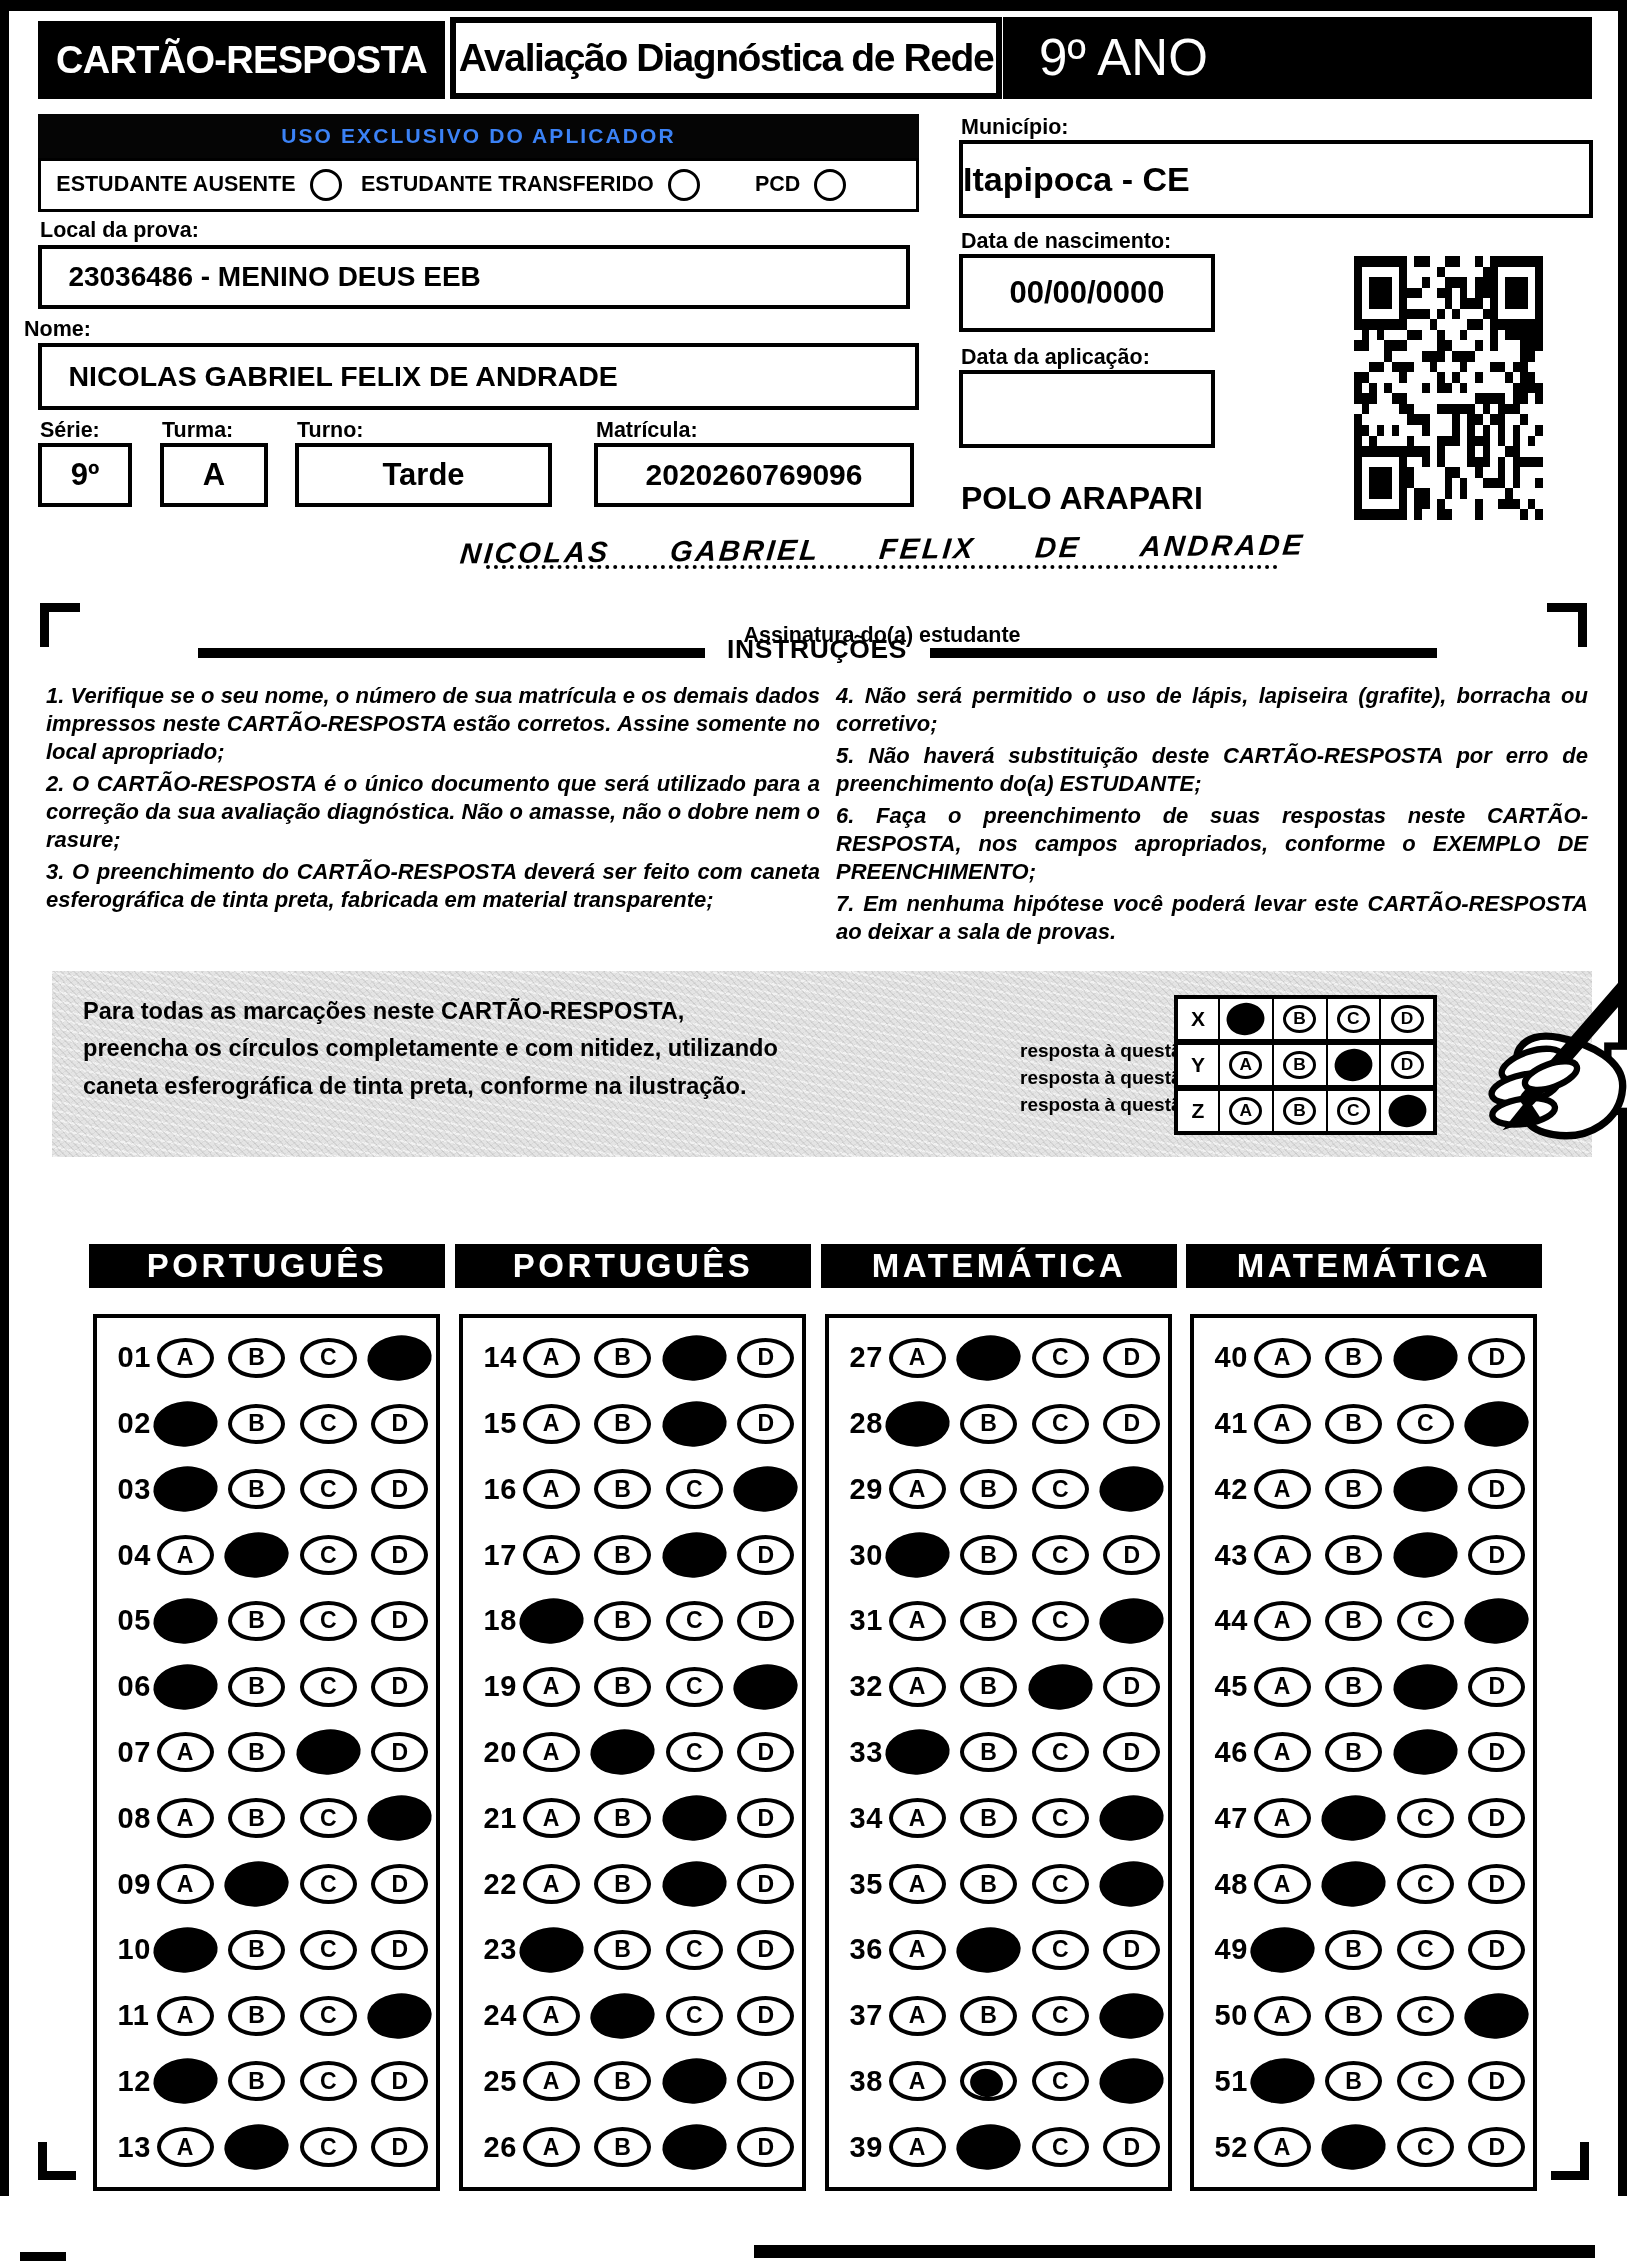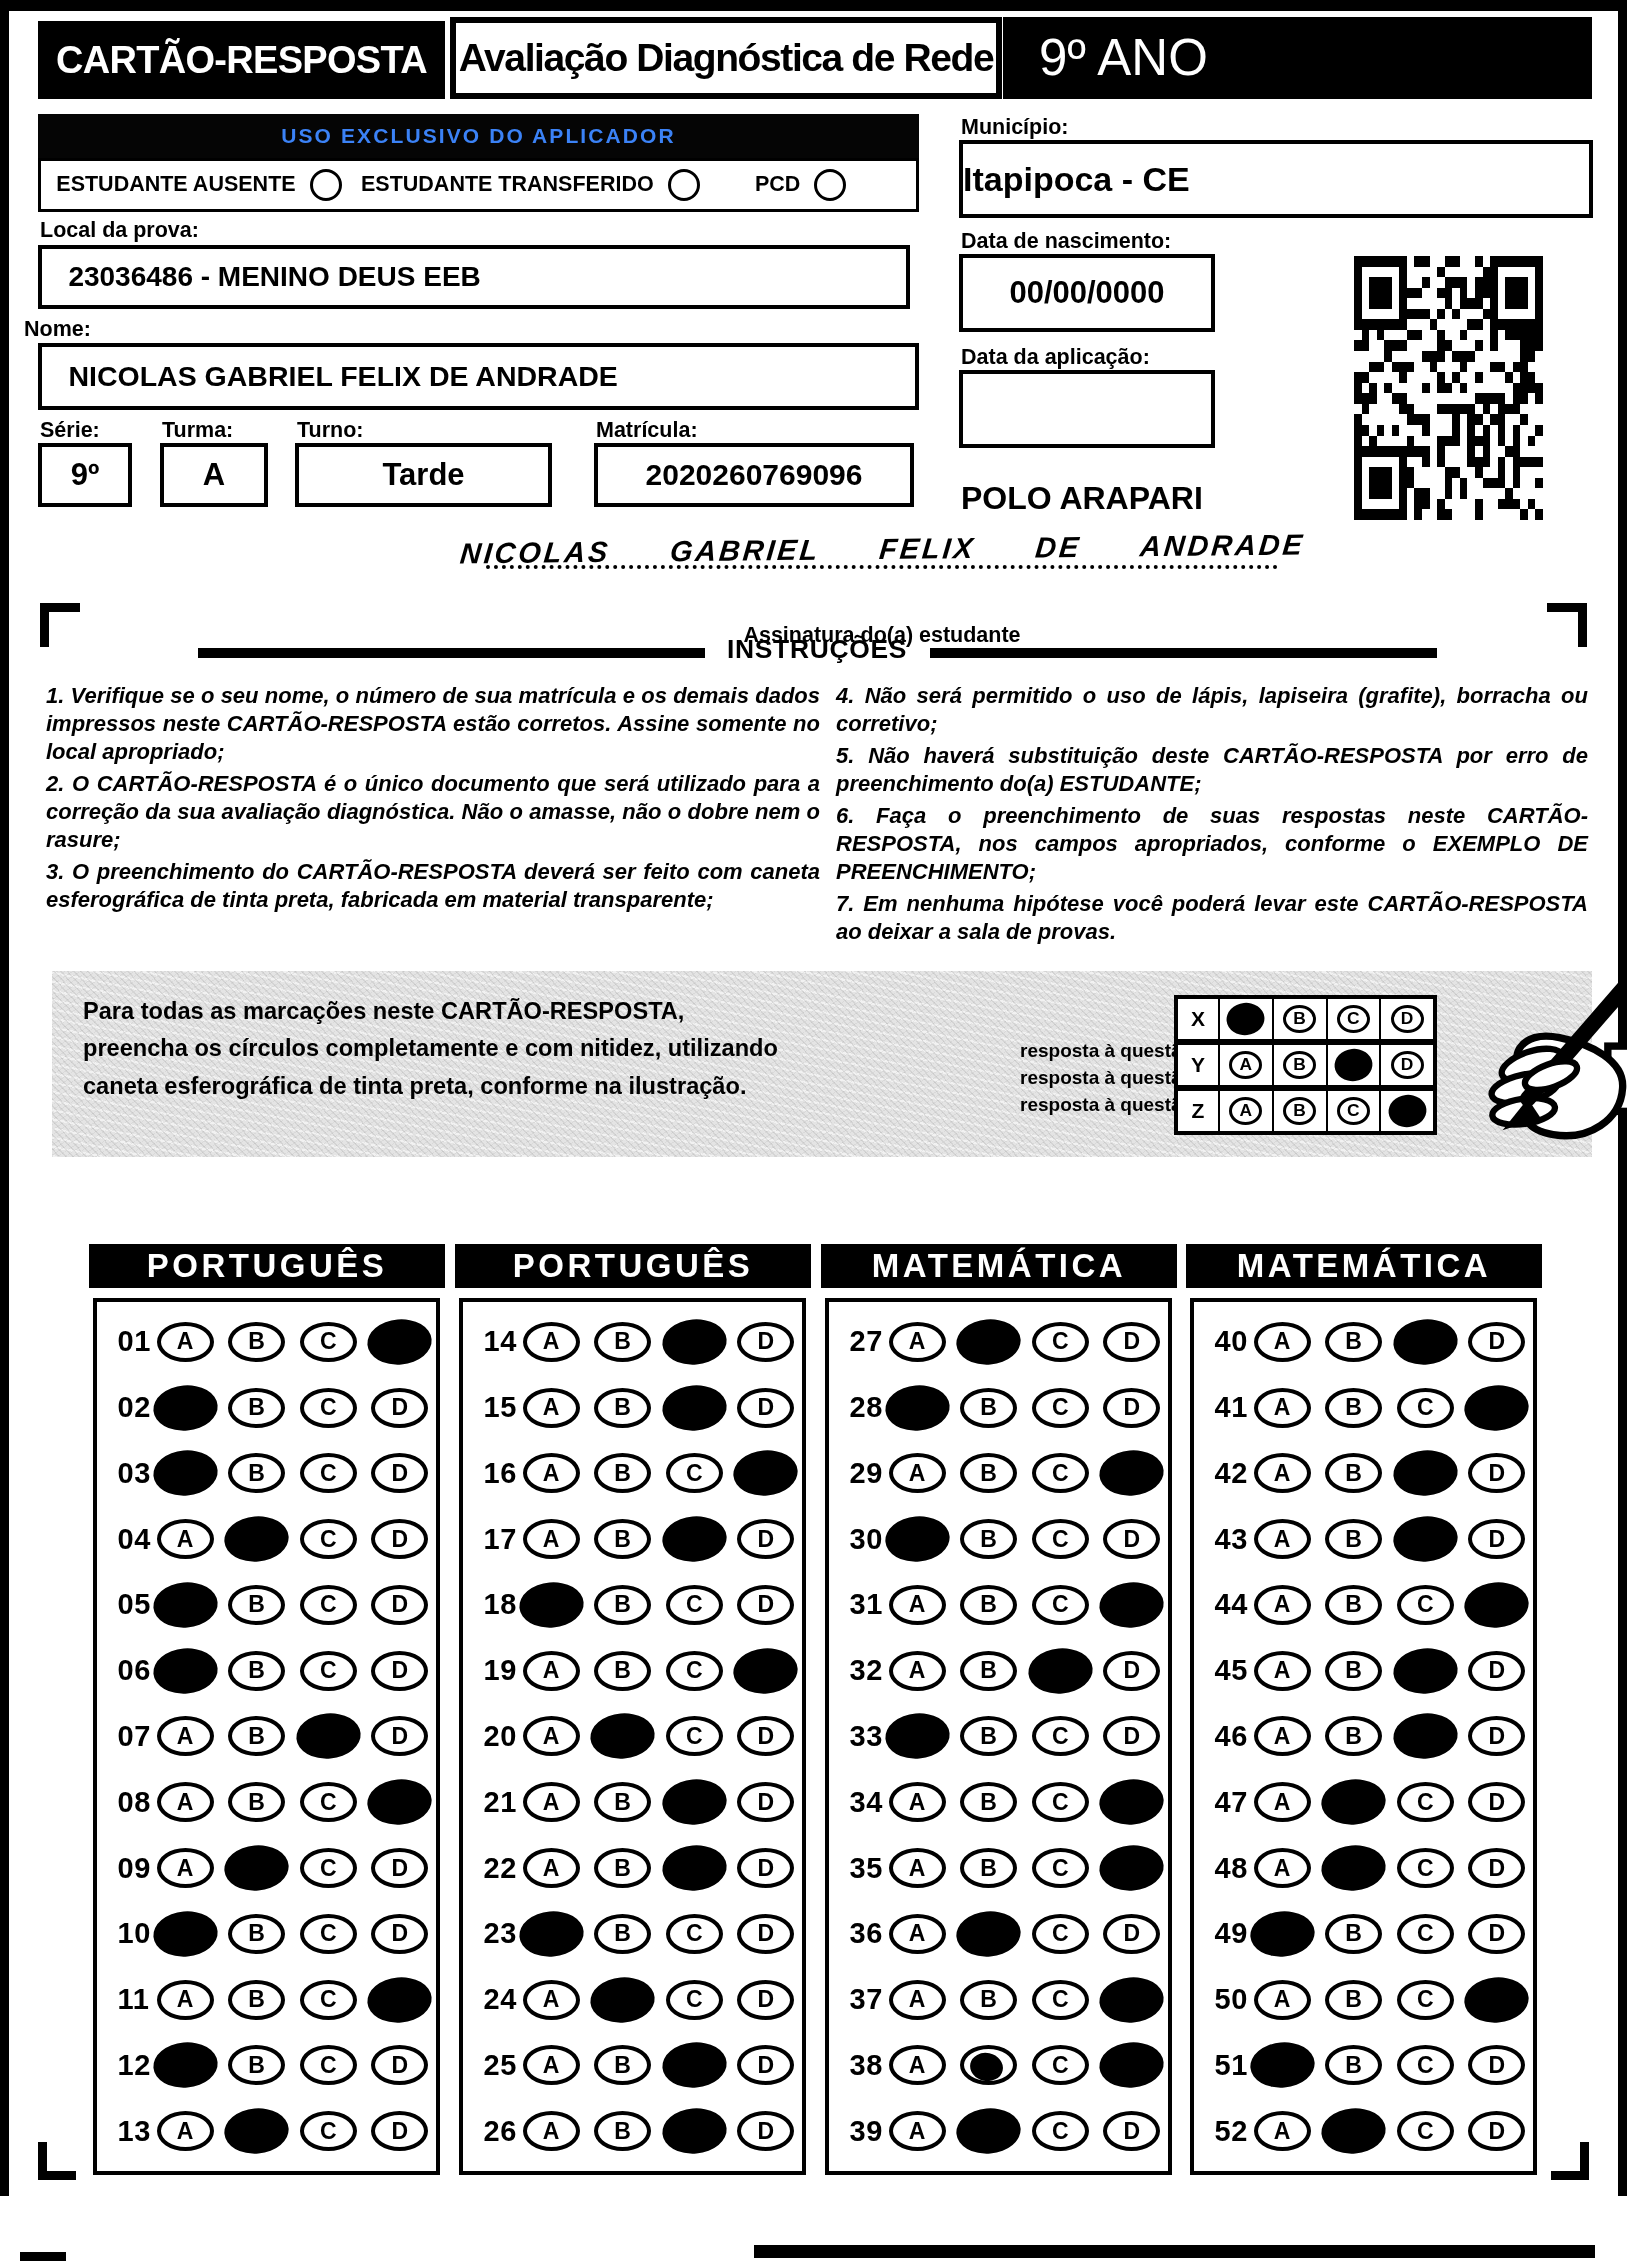--- a/index.html
+++ b/index.html
@@ -96,21 +96,21 @@
   .ex-cell.ex-label { flex:0 0 40px; border-left:none; font-size:21px; font-weight:bold; }
   .ex-bubble { width:33px; height:28px; border:3.5px solid #000; border-radius:50%;
     display:flex; align-items:center; justify-content:center; font-size:17.4px; font-weight:bold; background:#fff; }
   .ex-bubble.filled { background:#000; transform:scale(1.15) rotate(-6deg); }
   .ex-hand { position:absolute; left:1320px; top:-7px; width:278px; height:200px; }
 
   
   .ans-col { position:absolute; top:1244px; width:356px; height:935px; }
   .ans-header { height:44px; background:#000; color:#fff; display:flex; align-items:center; justify-content:center;
     font-size:33px; font-weight:bold; letter-spacing:3.5px; }
-  .ans-box { position:absolute; left:3.5px; top:54px; width:347px; height:877px; border:4.2px solid #000; background:#fff;
+  .ans-box { position:absolute; left:3.5px; top:70px; width:347px; height:877px; border:4.2px solid #000; background:#fff;
     display:flex; flex-direction:column; padding:7px 0 7px 0; }
   .q-row { flex:1; display:flex; align-items:center; }
   .q-num { margin-left:21px; width:39px; font-size:29px; font-weight:bold; letter-spacing:0.7px; }
   .q-bubble { position:relative; width:57px; height:40px; border:4.2px solid #000; border-radius:50%;
     display:flex; align-items:center; justify-content:center; font-size:23px; font-weight:bold; background:#fff; margin-left:14.6px; flex:0 0 auto; }
   .q-bubble:nth-of-type(2) { margin-left:0; }
   .q-bubble.filled { background:#000; border-color:#000; transform:scale(1.13) rotate(-5deg); }
   .q-bubble .blob { position:absolute; left:6.3px; top:3.5px; width:33px; height:28px; background:#000; border-radius:50%;
     transform:rotate(12deg); }
 </style>

